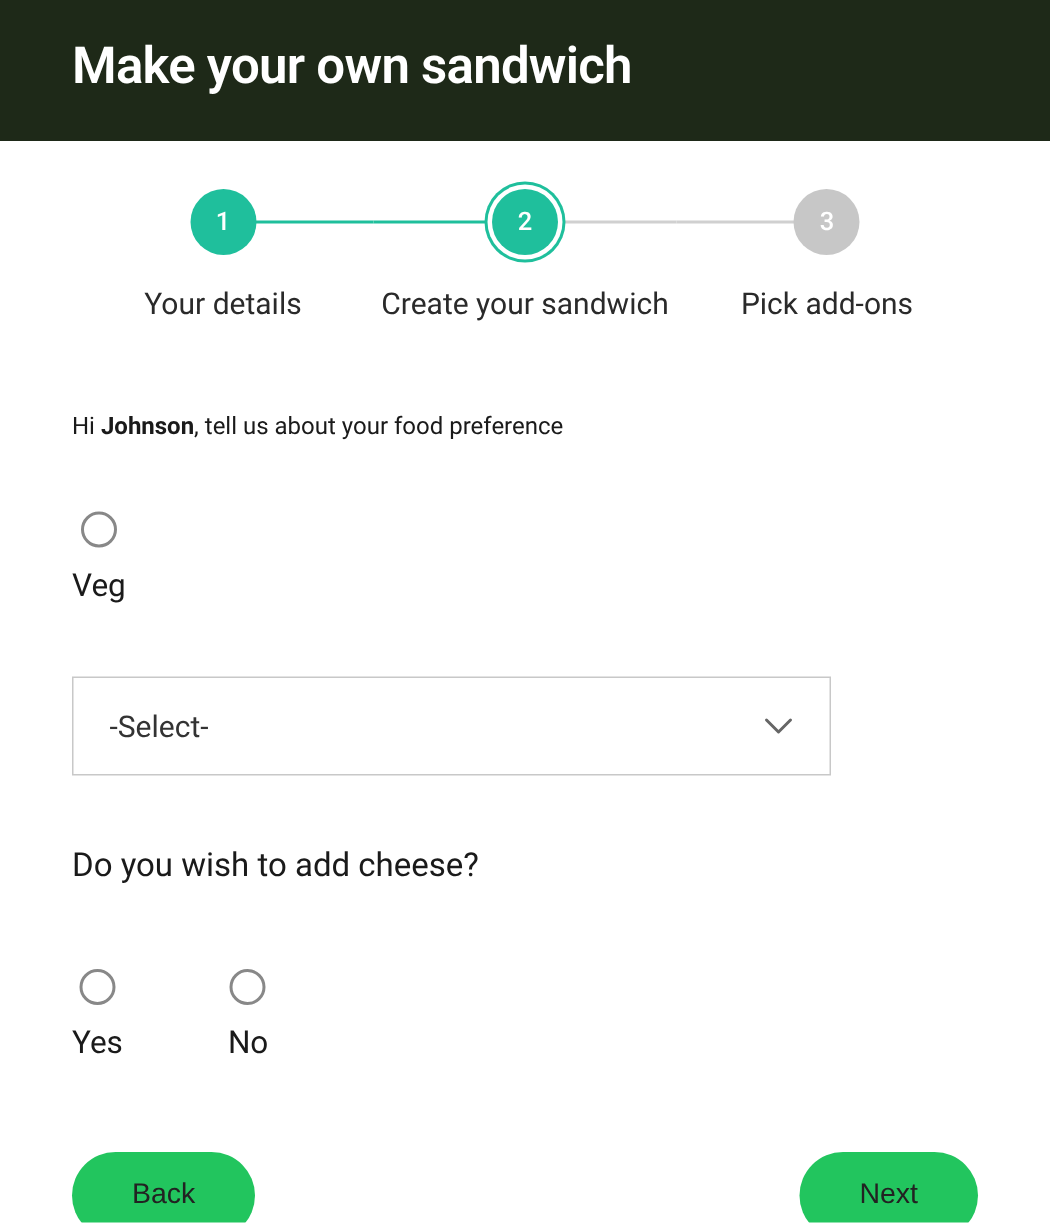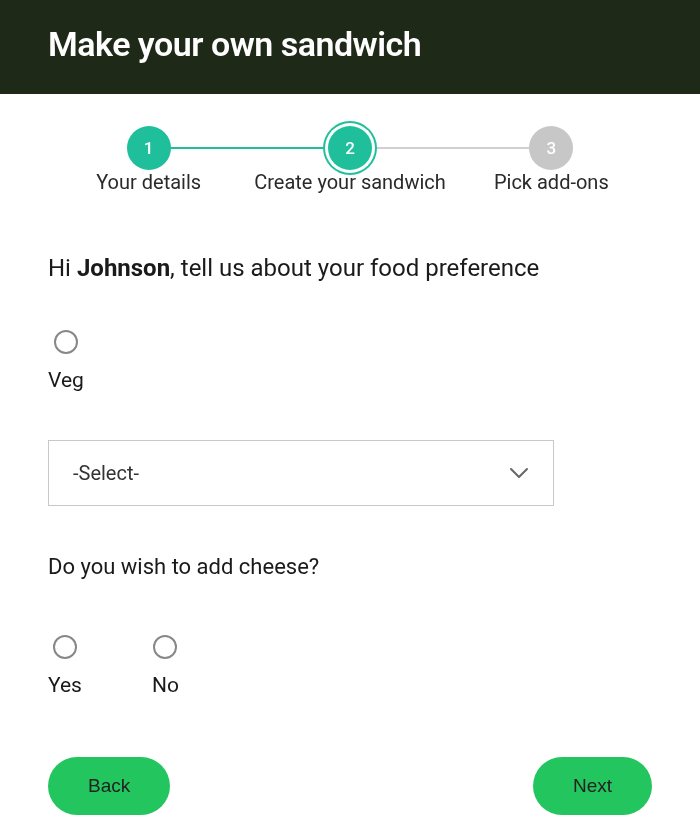--- a/index.html
+++ b/index.html
@@ -49,25 +49,26 @@
       z-index: 1;
       color: #fff;
     }
     .step-circle.completed { background: #1fbf9c; }
     .step-circle.active {
       background: #1fbf9c;
       box-shadow: 0 0 0 3px #fff, 0 0 0 5px #1fbf9c;
     }
     .step-circle.pending { background: #c7c7c7; }
     .step-label {
+      margin-top: 20px;
       font-size: 20px;
       color: #2a2a2a;
     }
     .greeting {
-      font-size: 24px;
+      font-size: 16px;
       margin-bottom: 48px;
       font-weight: 400;
     }
     .greeting .name { font-weight: 700; }
     .radio-group {
       display: flex;
       gap: 70px;
       margin-bottom: 48px;
     }
     .radio-option {

